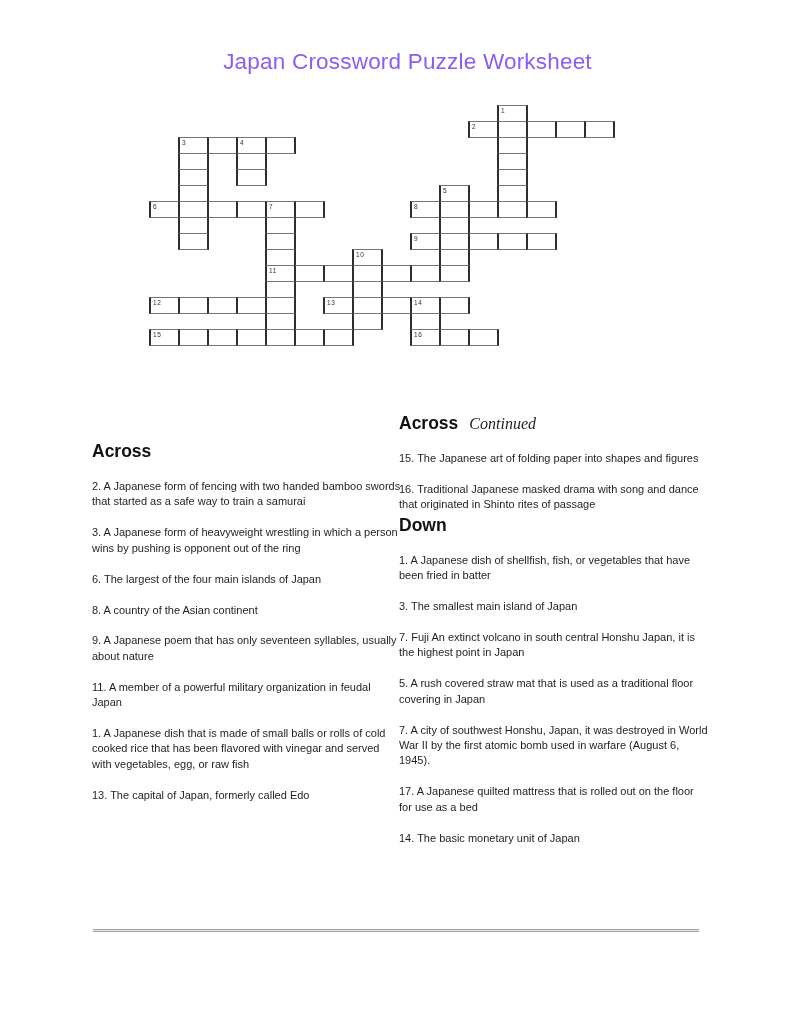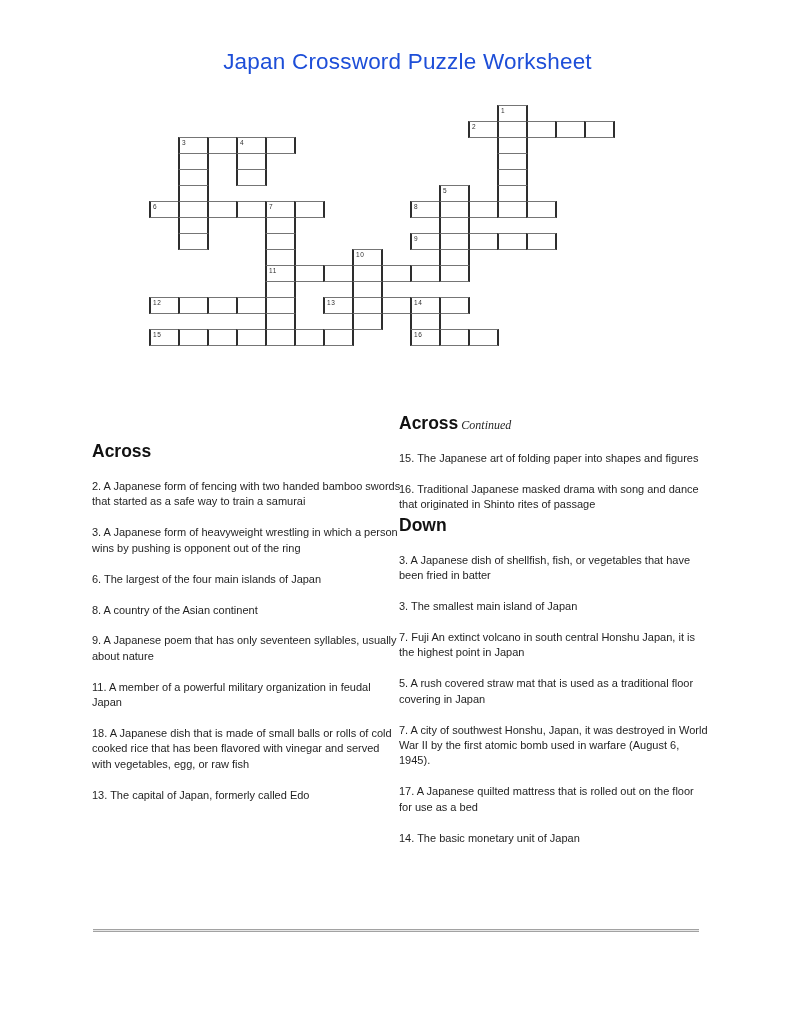--- a/index.html
+++ b/index.html
@@ -12,21 +12,21 @@
     color:#1f1f1f;
   }
   .title{
     position:absolute;
     left:0;top:49px;width:791px;
     margin:0;padding:0 0 0 24px;
     box-sizing:border-box;
     text-align:center;
     font-size:22.5px;
     font-weight:normal;
-    color:#1d4ed8;
+    color:#8b5cf6;
     letter-spacing:0.2px;
   }
   
   .grid{
     position:absolute;
     left:149px;top:105px;
     width:468px;height:243px;
   }
   .cell{
     position:absolute;
@@ -57,22 +57,22 @@
     font-size:17.5px;
     font-weight:bold;
     margin:0 0 17px 0;
     color:#111111;
   }
   .down-heading{margin-top:2px;}
   .continued{
     font-family:"Liberation Serif", serif;
     font-style:italic;
     font-weight:normal;
-    font-size:12px;
-    margin-left:3px;
+    font-size:16px;
+    margin-left:11px;
     color:#1f1f1f;
   }
   .clue{
     font-size:11px;
     line-height:15.4px;
     margin:0 0 15.5px 0;
   }
   .clue:last-child{margin-bottom:0;}
   .footer-rule{
     position:absolute;
@@ -203,34 +203,34 @@
 
   <div class="col col-left">
     <h2 class="section-heading">Across</h2>
     <div>
         <p class="clue">2. A Japanese form of fencing with two handed bamboo swords that started as a safe way to train a samurai</p>
         <p class="clue">3. A Japanese form of heavyweight wrestling in which a person wins by pushing is opponent out of the ring</p>
         <p class="clue">6. The largest of the four main islands of Japan</p>
         <p class="clue">8. A country of the Asian continent</p>
         <p class="clue">9. A Japanese poem that has only seventeen syllables, usually about nature</p>
         <p class="clue">11. A member of a powerful military organization in feudal Japan</p>
-        <p class="clue">18. A Japanese dish that is made of small balls or rolls of cold cooked rice that has been flavored with vinegar and served with vegetables, egg, or raw fish</p>
+        <p class="clue">1. A Japanese dish that is made of small balls or rolls of cold cooked rice that has been flavored with vinegar and served with vegetables, egg, or raw fish</p>
         <p class="clue">13. The capital of Japan, formerly called Edo</p>
       </div>
   </div>
 
   <div class="col col-right">
     <h2 class="section-heading"><span>Across</span><span class="continued">Continued</span></h2>
     <div>
         <p class="clue">15. The Japanese art of folding paper into shapes and figures</p>
         <p class="clue">16. Traditional Japanese masked drama with song and dance that originated in Shinto rites of passage</p>
       </div>
     <h2 class="section-heading down-heading">Down</h2>
     <div>
-        <p class="clue">3. A Japanese dish of shellfish, fish, or vegetables that have been fried in batter</p>
+        <p class="clue">1. A Japanese dish of shellfish, fish, or vegetables that have been fried in batter</p>
         <p class="clue">3. The smallest main island of Japan</p>
         <p class="clue">7. Fuji An extinct volcano in south central Honshu Japan, it is the highest point in Japan</p>
         <p class="clue">5. A rush covered straw mat that is used as a traditional floor covering in Japan</p>
         <p class="clue">7. A city of southwest Honshu, Japan, it was destroyed in World War II by the first atomic bomb used in warfare (August 6, 1945).</p>
         <p class="clue">17. A Japanese quilted mattress that is rolled out on the floor for use as a bed</p>
         <p class="clue">14. The basic monetary unit of Japan</p>
       </div>
   </div>
 
   <div class="footer-rule"></div>

